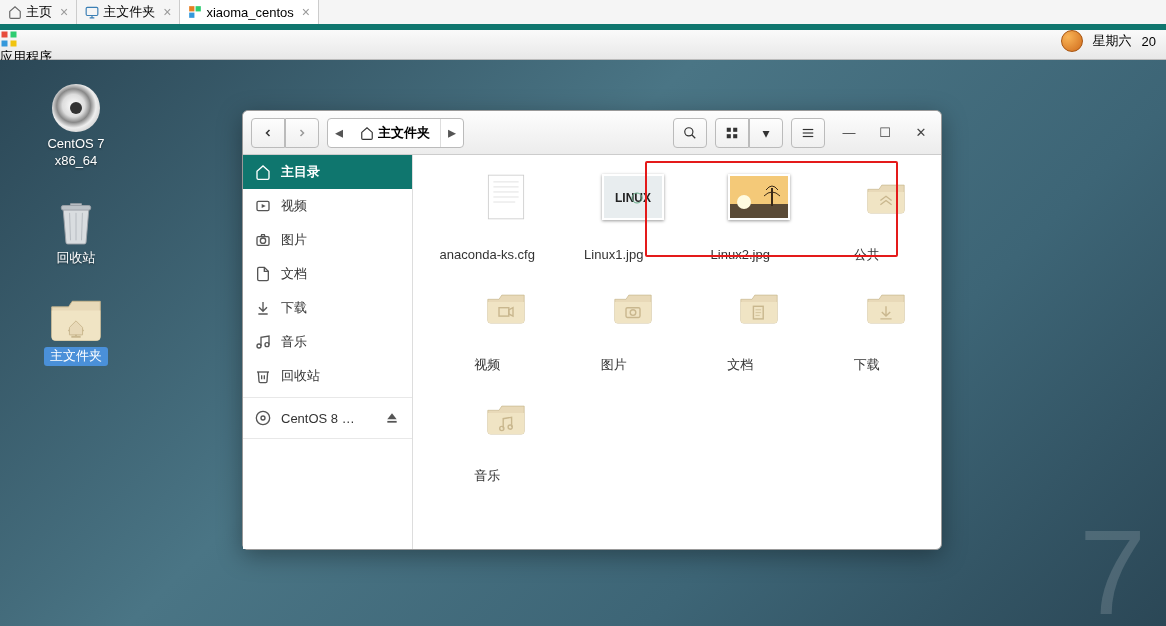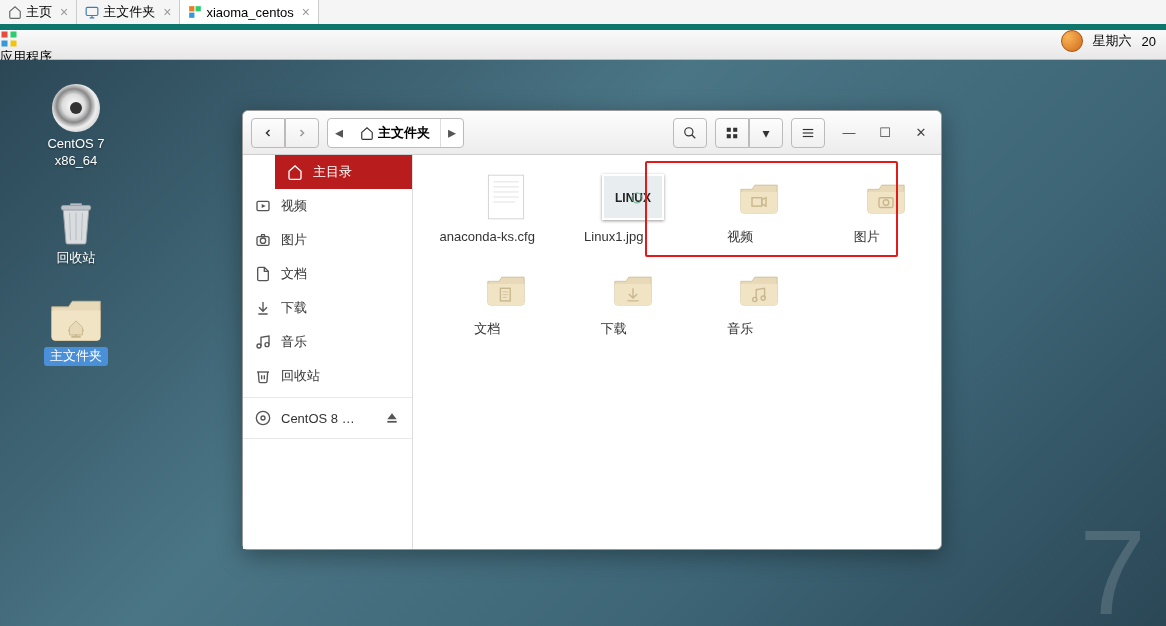--- a/index.html
+++ b/index.html
@@ -44,30 +44,30 @@
 .path-box { height: 30px; border: 1px solid #bbb; border-radius: 4px; display: flex; align-items: center; background:#fff;}
 .path-seg { padding: 0 10px; height:100%; display:flex; align-items:center; gap:4px; border-right:1px solid #ddd; font-size:13px; font-weight:bold;}
 .path-arrow{width:22px;display:flex;align-items:center;justify-content:center;color:#555;}
 .spacer{flex:1;}
 .win-btn { width: 24px; height: 24px; display:flex;align-items:center;justify-content:center;cursor:pointer;color:#444;font-size:13px;margin-left:4px;}
 
 
 .fm-body { flex:1; display:flex; overflow:hidden;}
 .sidebar { width: 170px; background:#fff; border-right:1px solid #ddd; padding-top:0; overflow:auto;}
 .sb-item { display:flex; align-items:center; padding: 8px 12px; font-size:13px; cursor:pointer; gap:10px; color:#333;}
-.sb-item.active { background:#b91c1c; color:#fff; font-weight:normal;margin-left:32px;}
+.sb-item.active { background:#0f766e; color:#fff; font-weight:bold;}
 .sb-item .sb-ico { width:16px; height:16px; display:inline-flex; align-items:center; justify-content:center;}
 .sb-item .eject{margin-left:auto;}
 .sb-sep{height:1px;background:#e8e8e8;margin:4px 0;}
 
 
 .content { flex:1; padding: 16px 20px; overflow:auto; position:relative;}
 .grid { display:grid; grid-template-columns: repeat(4, 1fr); gap: 18px 18px; }
 .file { display:flex; flex-direction:column; align-items:center; font-size:13px; color:#333; cursor:pointer; text-align:center;}
-.file-label{margin-top:6px; line-height:1.25;}
+.file-label{margin-top:24px; line-height:1.25;}
 .thumb { width:80px; height:52px; display:flex; align-items:center; justify-content:center;padding-left:38px;}
 
 
 .red-box{position:absolute; border:2px solid #e41a1a; border-radius:2px;}
 
 
 .folder-svg{width:60px;height:50px;}
 .doc-svg{width:50px;height:56px;}
 .img-thumb{width:62px;height:46px;box-shadow:0 1px 3px rgba(0,0,0,.4);background:#fff;display:flex;align-items:center;justify-content:center;padding:2px;}
 </style>
@@ -322,21 +322,46 @@
                 <div class="img-thumb">
               <svg width="58" height="42" viewBox="0 0 58 42">
                     <rect width="58" height="42" fill="#e8edef"></rect>
                     <text x="29" y="26" text-anchor="middle" font-size="12" font-weight="bold" fill="#222" font-family="serif">LINUX</text>
                     <circle cx="33" cy="22" r="5" fill="none" stroke="#6a8" stroke-width="1"></circle>
                   </svg>
             </div>
               </div>
             <div class="file-label">Linux1.jpg</div>
           </div>
-
+          <div class="file">
+            <div class="thumb">
+                <div class="img-thumb">
+              <svg width="58" height="42" viewBox="0 0 58 42">
+                    <rect width="58" height="28" fill="#f4c978"></rect>
+                    <rect y="28" width="58" height="14" fill="#5a4a36"></rect>
+                    <circle cx="14" cy="26" r="7" fill="#fffbe0"></circle>
+                    <line x1="42" y1="30" x2="42" y2="12" stroke="#3a2a18" stroke-width="2"></line>
+                    <path d="M36 14 Q42 6 48 14" stroke="#3a2a18" fill="none"></path>
+                    <path d="M34 20 Q42 12 50 20" stroke="#3a2a18" fill="none"></path>
+                  </svg>
+            </div>
+              </div>
+            <div class="file-label">Linux2.jpg</div>
+          </div>
+
+          <div class="file">
+            <div class="thumb">
+                <svg class="folder-svg" viewBox="0 0 60 50">
+                  <path d="M4 14L20 14 24 8 56 8 56 44Q56 48 52 48L8 48Q4 48 4 44Z" fill="#e8d9b8" stroke="#c9b78e"></path>
+                  <path d="M4 18L56 18 56 44Q56 48 52 48L8 48Q4 48 4 44Z" fill="#f0e4c4"></path>
+                  <path d="M22 30l8-6 8 6M22 36l8-6 8 6" stroke="#c9b78e" stroke-width="2" fill="none"></path>
+                </svg>
+              </div>
+            <div class="file-label">公共</div>
+          </div>
           <div class="file">
             <div class="thumb">
                 <svg class="folder-svg" viewBox="0 0 60 50">
                   <path d="M4 14L20 14 24 8 56 8 56 44Q56 48 52 48L8 48Q4 48 4 44Z" fill="#e8d9b8" stroke="#c9b78e"></path>
                   <path d="M4 18L56 18 56 44Q56 48 52 48L8 48Q4 48 4 44Z" fill="#f0e4c4"></path>
                   <rect x="20" y="26" width="14" height="12" fill="none" stroke="#c9b78e" stroke-width="2"></rect>
                   <polygon points="34,29 40,26 40,38 34,35" fill="none" stroke="#c9b78e" stroke-width="2"></polygon>
                 </svg>
               </div>
             <div class="file-label">视频</div>

